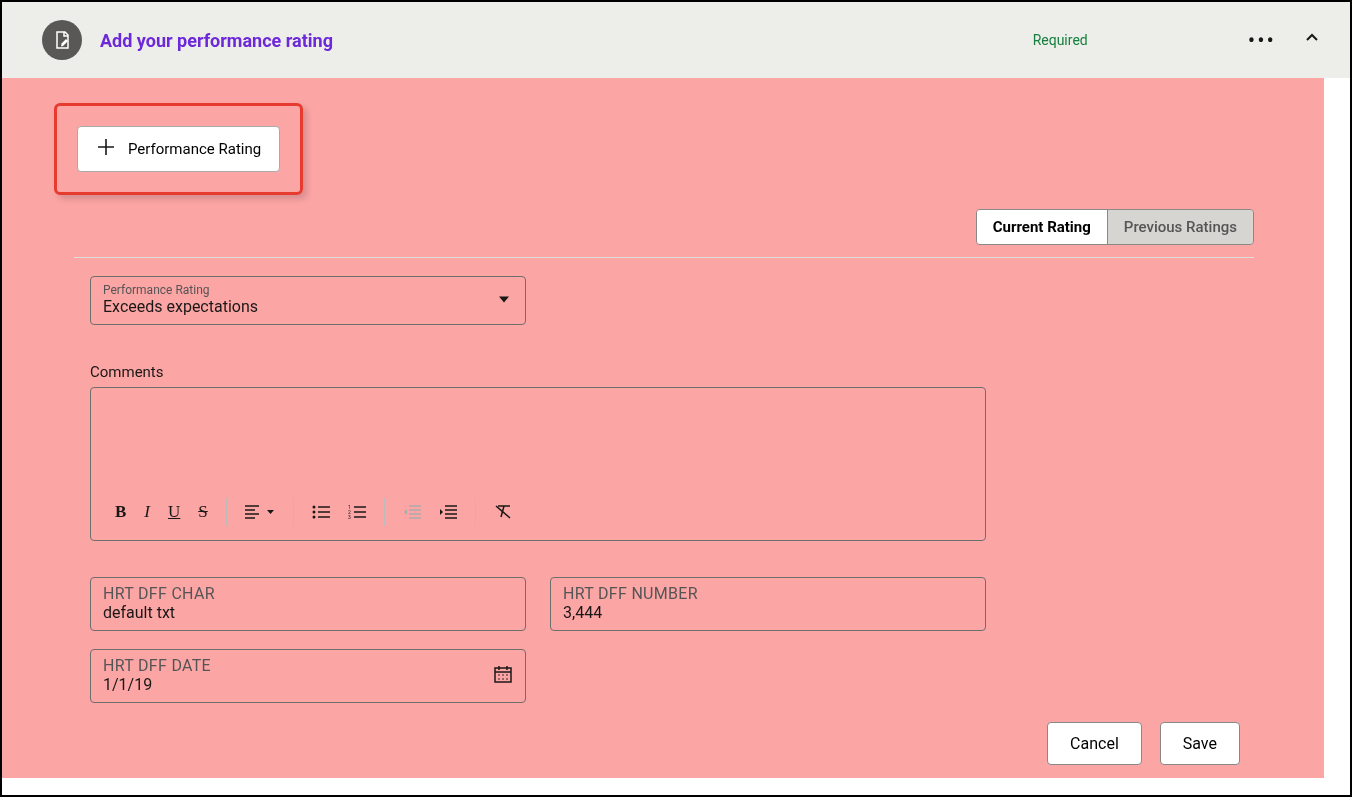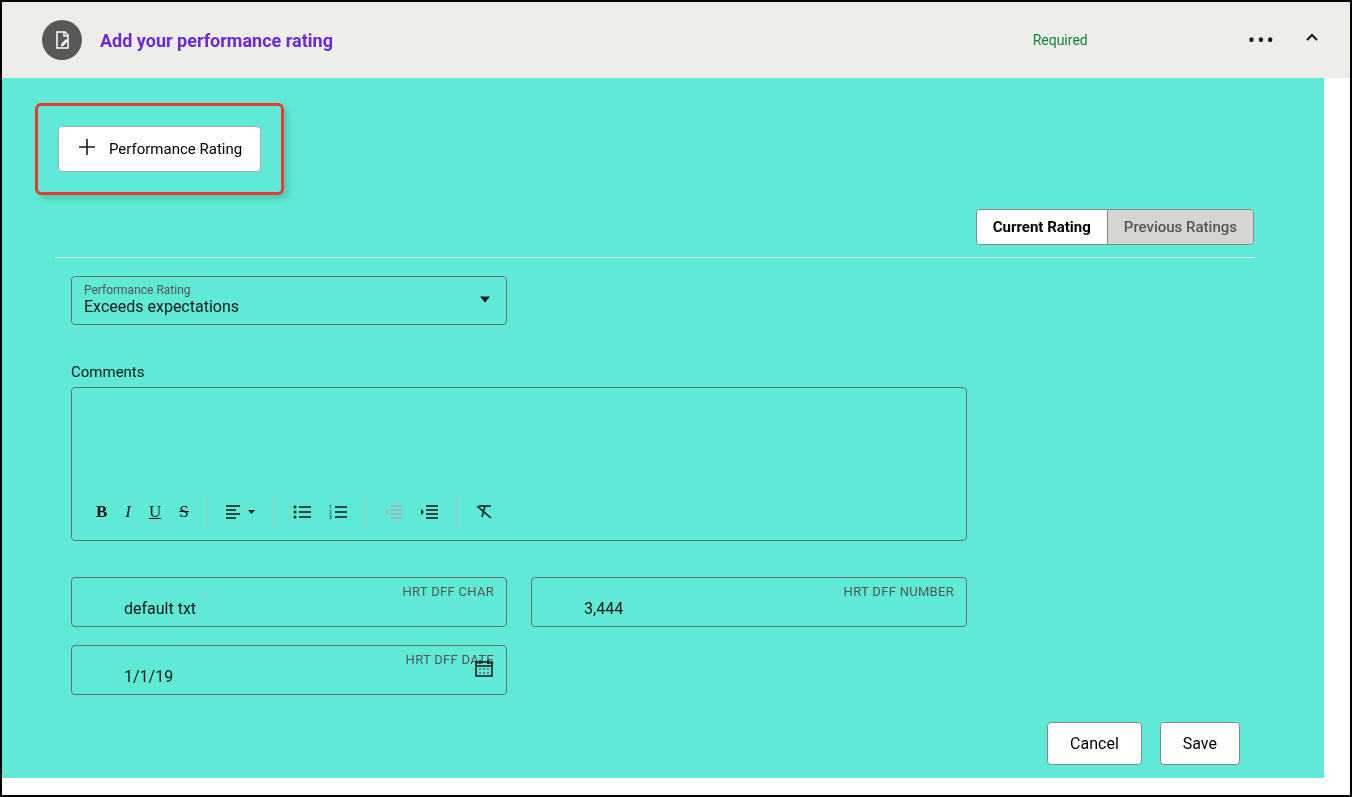--- a/index.html
+++ b/index.html
@@ -50,23 +50,23 @@
     letter-spacing: 2px;
     color: #1a1816;
     margin-right: 28px;
     cursor: pointer;
   }
   .header-caret {
     color: #1a1816;
     cursor: pointer;
   }
   .content-area {
-    background: #5eead4;
+    background: #fca5a5;
     margin-right: 26px;
-    padding: 25px 70px 40px 33px;
+    padding: 25px 70px 40px 52px;
     min-height: 700px;
   }
   .highlight-box {
     border: 3px solid #e63b2e;
     border-radius: 6px;
     padding: 20px;
     display: inline-block;
     box-shadow: 4px 4px 6px rgba(0,0,0,0.15);
     margin-bottom: 14px;
   }
@@ -186,29 +186,27 @@
     margin-bottom: 18px;
   }
   .input-field {
     border: 1px solid #6e6e6e;
     border-radius: 4px;
     width: 436px;
     padding: 6px 12px 8px 12px;
     position: relative;
   }
   .input-label {
-    font-size: 13px;
+    font-size: 16px;
     color: #555;
     letter-spacing: 0.3px;
-    text-align: right;
   }
   .input-value {
     font-size: 16px;
     color: #1a1816;
-    margin-left: 40px;
   }
   .calendar-icon {
     position: absolute;
     right: 12px;
     top: 50%;
     transform: translateY(-50%);
     cursor: pointer;
   }
   .footer-row {
     position: absolute;

